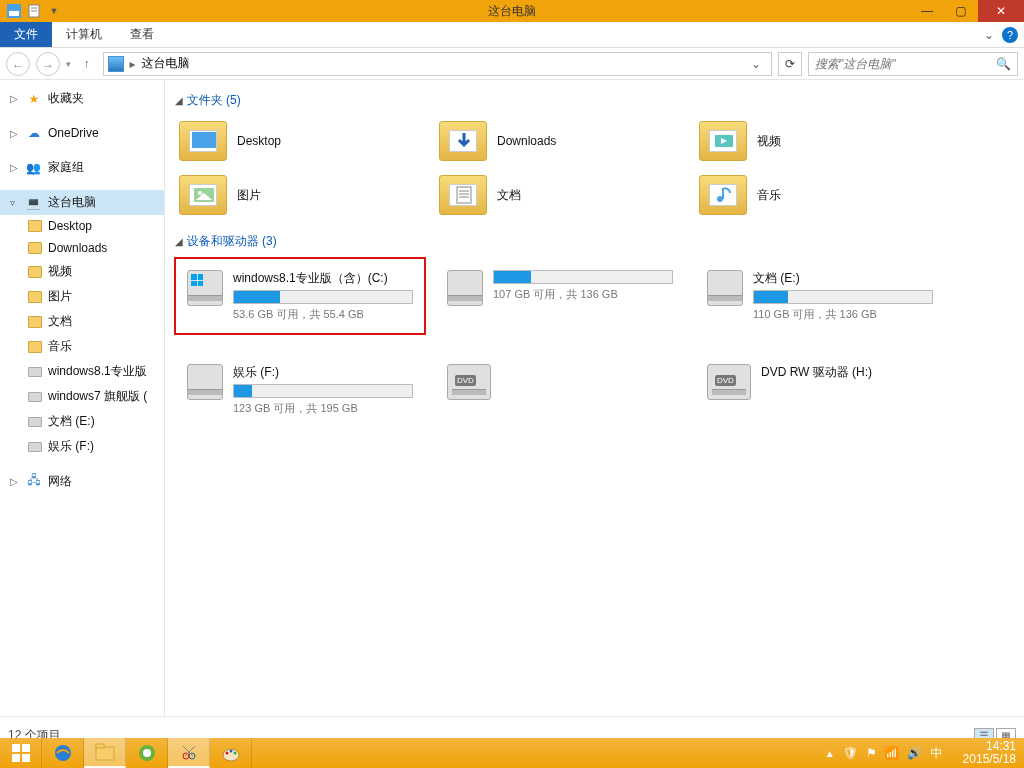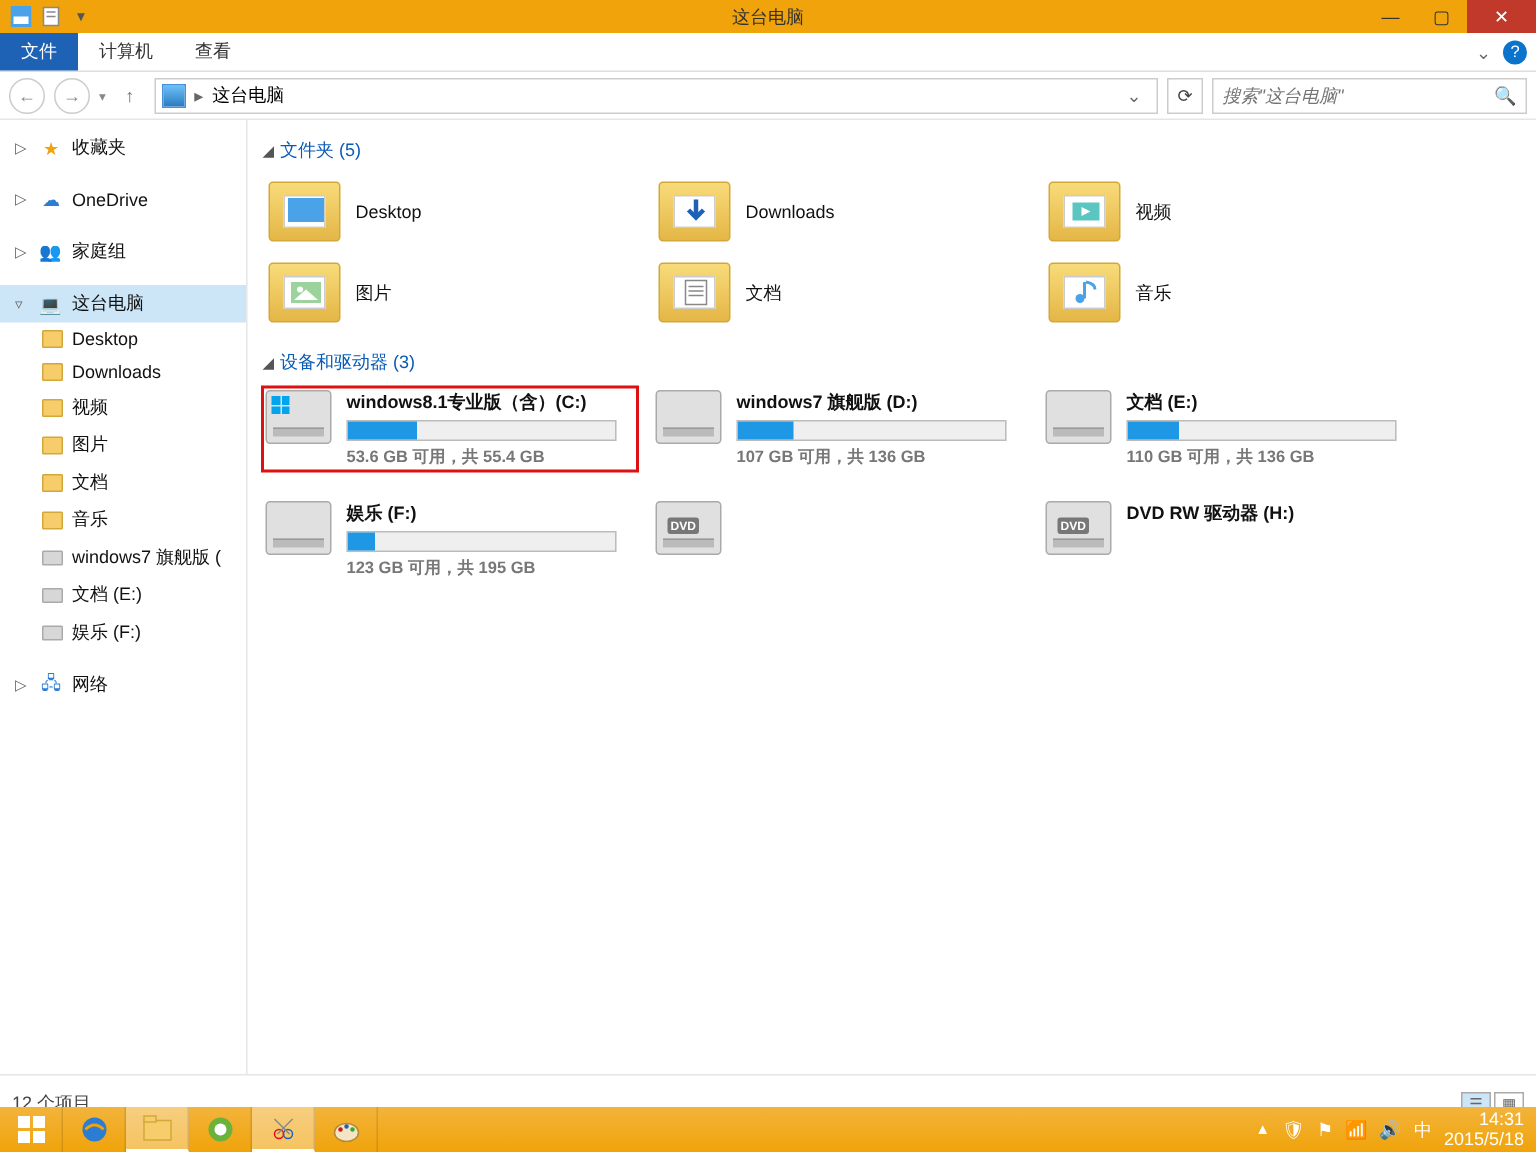--- a/index.html
+++ b/index.html
@@ -55,21 +55,21 @@
 .group-header { color:#0a5bb7; display:flex; align-items:center; gap:4px; margin:4px 0 8px; }
 .group-header .tri { font-size:10px; color:#555; }
 
 .folders-grid { display:grid; grid-template-columns:repeat(3,250px); gap:6px 10px; margin-bottom:14px; }
 .folder-tile { display:flex; align-items:center; gap:10px; padding:4px; }
 .bigfolder { width:48px;height:40px;background:linear-gradient(#f8db7a,#e4b646);border:1px solid #d3a83b;border-radius:3px;position:relative; display:flex;align-items:center;justify-content:center;}
 .bigfolder .inner { width:28px;height:22px;background:#fff;border:1px solid #ccc; display:flex;align-items:center;justify-content:center;}
 .folder-label { color:#111; }
 
 .drives-grid { display:grid; grid-template-columns:repeat(3,250px); gap:18px 10px; }
-.drive-tile { display:flex; gap:10px; padding:2px;font-weight:bold; }
+.drive-tile { display:flex; gap:10px; padding:12px; }
 .drive-tile.hl { outline:2px solid #d11; outline-offset:-1px; }
 .drv-big { width:44px;height:36px;background:#e0e0e0;border:1px solid #aaa;border-radius:3px;position:relative;display:flex;align-items:flex-end;justify-content:center;}
 .drv-big .winlogo{position:absolute;top:3px;left:3px;width:12px;height:12px; display:grid;grid-template-columns:1fr 1fr;grid-template-rows:1fr 1fr;gap:1px;}
 .winlogo span{background:#00a4ef;}
 .drv-big .slot{width:34px;height:6px;background:#bbb;border-top:1px solid #999;margin-bottom:4px;}
 .drv-big.dvd::after{content:"DVD";position:absolute;top:10px;left:7px;font-size:8px;background:#777;color:#fff;padding:1px 2px;border-radius:2px;}
 .drv-info { flex:1; display:flex; flex-direction:column; gap:3px; }
 .drv-name { color:#111; }
 .drv-bar { width:180px; height:14px; border:1px solid #bcbcbc; background:#efefef; position:relative; }
 .drv-bar .fill { position:absolute; left:0; top:0; bottom:0; background:#1e98e4; }
@@ -79,21 +79,21 @@
 .statusbar { height:38px; border-top:1px solid #e5e5e5; display:flex; align-items:center; padding:0 8px; color:#444; }
 .statusbar .vbtns { margin-left:auto; display:flex; gap:2px; }
 .statusbar .vbtn { width:20px;height:16px;border:1px solid #aaa;display:flex;align-items:center;justify-content:center;color:#666;font-size:10px;}
 .statusbar .vbtn.act{background:#cde6f7;}
 
 
 .taskbar { position:absolute; left:0;right:0;bottom:0; height:30px; background:linear-gradient(#f3b43b,#f0a30a); display:flex; align-items:stretch; }
 .tbtn { width:42px; display:flex; align-items:center; justify-content:center; border-right:1px solid rgba(0,0,0,0.12); }
 .tbtn.act { background:rgba(255,255,255,0.35); border-bottom:2px solid #fff; }
 .tray { margin-left:auto; display:flex; align-items:center; gap:8px; padding:0 8px; color:#fff; }
-.tray .clk { text-align:right; line-height:1.1; font-size:11px; }
+.tray .clk { text-align:right; line-height:1.1; font-size:11px;margin-left:12px; }
 .tri-up { color:#fff; font-size:10px; }
 svg { display:block; }
 </style>
 </head>
 <body>
 
 <div class="titlebar">
   <div class="qat">
     <span class="qat-icon">
         <svg width="14" height="14">
@@ -194,20 +194,24 @@
       <div class="item sub">
           <span class="foldic"></span>
           <span>文档</span>
         </div>
       <div class="item sub">
           <span class="foldic"></span>
           <span>音乐</span>
         </div>
       <div class="item sub">
           <span class="drvic"></span>
+          <span>windows8.1专业版</span>
+        </div>
+      <div class="item sub">
+          <span class="drvic"></span>
           <span>windows7 旗舰版 (</span>
         </div>
       <div class="item sub">
           <span class="drvic"></span>
           <span>文档 (E:)</span>
         </div>
       <div class="item sub">
           <span class="drvic"></span>
           <span>娱乐 (F:)</span>
         </div>
@@ -318,21 +322,20 @@
               <div class="fill" style="width:26%"></div>
             </div>
             <div class="drv-stat">53.6 GB 可用，共 55.4 GB</div>
           </div>
         </div>
         <div class="drive-tile">
           <div class="drv-big">
             <div class="slot"></div>
           </div>
           <div class="drv-info">
-            <div class="drv-name">windows7 旗舰版 (D:)</div>
             <div class="drv-bar">
               <div class="fill" style="width:21%"></div>
             </div>
             <div class="drv-stat">107 GB 可用，共 136 GB</div>
           </div>
         </div>
         <div class="drive-tile">
           <div class="drv-big">
             <div class="slot"></div>
           </div>

